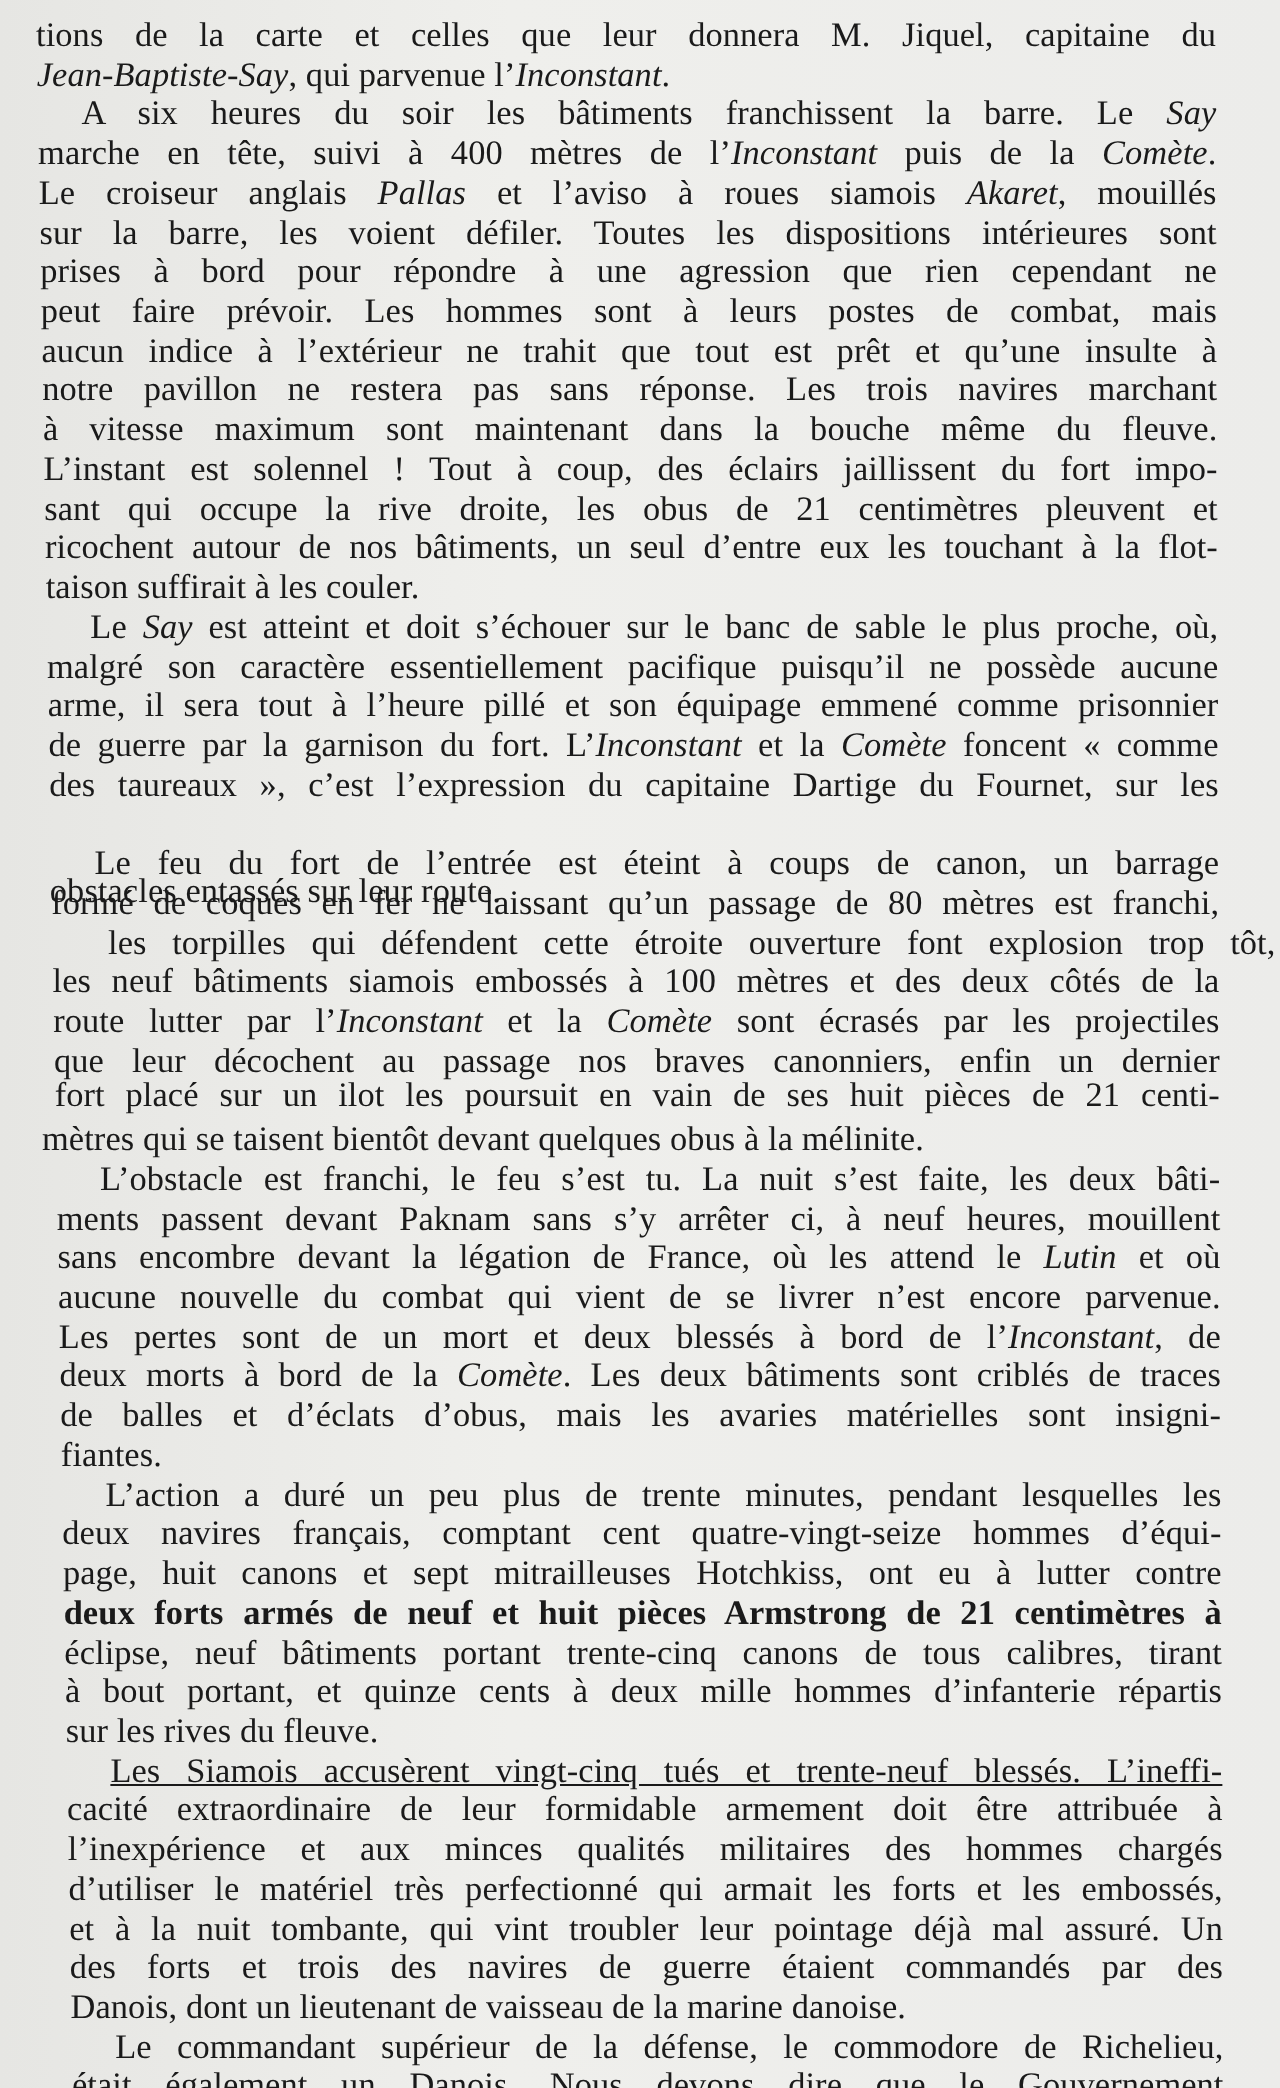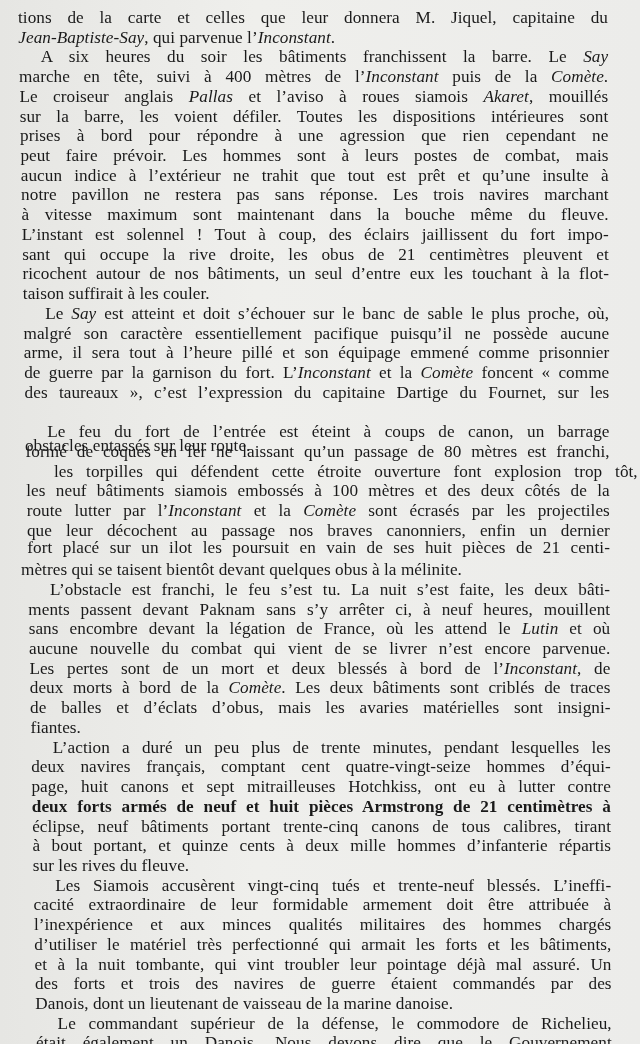--- a/index.html
+++ b/index.html
@@ -82,24 +82,24 @@
     <div>
       <div class="line indent" style="top: 737.64px; left: 30.7818px; width: 579.909px;"><span>L’action a duré un peu plus de trente minutes, pendant lesquelles les</span></div>
       <div class="line" style="top: 757.36px; left: 31.1273px; width: 579.636px;"><span>deux navires français, comptant cent quatre-vingt-seize hommes d’équi-</span></div>
       <div class="line" style="top: 777.08px; left: 31.4727px; width: 579.364px;"><span>page, huit canons et sept mitrailleuses Hotchkiss, ont eu à lutter contre</span></div>
       <div class="line" style="top: 796.8px; left: 31.8182px; width: 579.091px; font-weight: bold;"><span>deux forts armés de neuf et huit pièces Armstrong de 21 centimètres à</span></div>
       <div class="line" style="top: 816.52px; left: 32.1636px; width: 578.818px;"><span>éclipse, neuf bâtiments portant trente-cinq canons de tous calibres, tirant</span></div>
       <div class="line" style="top: 836.24px; left: 32.5091px; width: 578.545px;"><span>à bout portant, et quinze cents à deux mille hommes d’infanterie répartis</span></div>
       <div class="line last" style="top: 855.96px; left: 32.8545px; width: 578.273px;"><span>sur les rives du fleuve.</span></div>
     </div>
     <div>
-      <div class="line indent" style="top: 875.68px; left: 33.2px; width: 578px;"><span>Les Siamois accusèrent vingt-cinq tués et trente-neuf blessés. L’ineffi-</span></div>
+      <div class="line indent" style="top: 875.68px; left: 33.2px; width: 578px; text-decoration: underline;"><span>Les Siamois accusèrent vingt-cinq tués et trente-neuf blessés. L’ineffi-</span></div>
       <div class="line" style="top: 895.4px; left: 33.5455px; width: 577.727px;"><span>cacité extraordinaire de leur formidable armement doit être attribuée à</span></div>
       <div class="line" style="top: 915.12px; left: 33.8909px; width: 577.455px;"><span>l’inexpérience et aux minces qualités militaires des hommes chargés</span></div>
-      <div class="line" style="top: 934.84px; left: 34.2364px; width: 577.182px;"><span>d’utiliser le matériel très perfectionné qui armait les forts et les bâtiments,</span></div>
+      <div class="line" style="top: 934.84px; left: 34.2364px; width: 577.182px;"><span>d’utiliser le matériel très perfectionné qui armait les forts et les embossés,</span></div>
       <div class="line" style="top: 954.56px; left: 34.5818px; width: 576.909px;"><span>et à la nuit tombante, qui vint troubler leur pointage déjà mal assuré. Un</span></div>
       <div class="line" style="top: 974.28px; left: 34.9273px; width: 576.636px;"><span>des forts et trois des navires de guerre étaient commandés par des</span></div>
       <div class="line last" style="top: 994px; left: 35.2727px; width: 576.364px;"><span>Danois, dont un lieutenant de vaisseau de la marine danoise.</span></div>
     </div>
     <div>
       <div class="line indent" style="top: 1013.72px; left: 35.6182px; width: 576.091px;"><span>Le commandant supérieur de la défense, le commodore de Richelieu,</span></div>
       <div class="line" style="top: 1033.44px; left: 35.9636px; width: 575.818px;"><span>était également un Danois. Nous devons dire que le Gouvernement</span></div>
     </div>
   </div>
 

